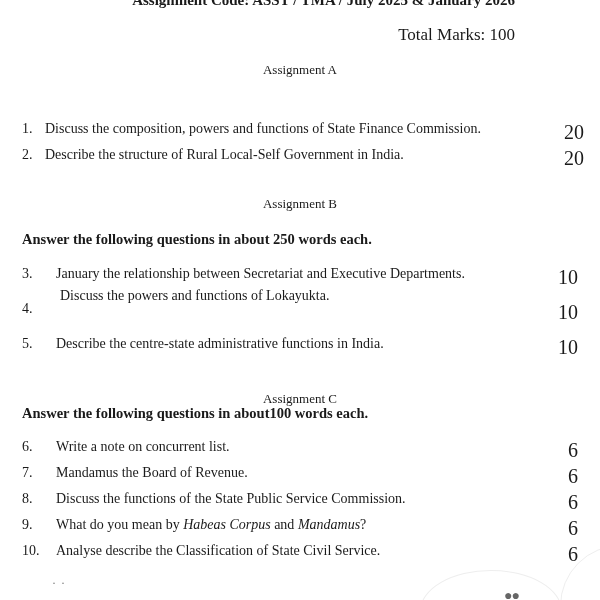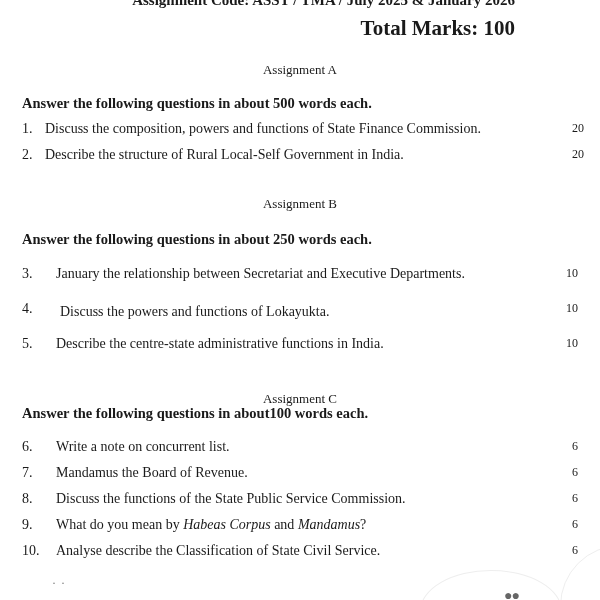--- a/index.html
+++ b/index.html
@@ -4,42 +4,41 @@
   <style>
     html, body { margin: 0; padding: 0; }
     body {
       width: 600px; height: 600px; overflow: hidden; position: relative;
       background: #ffffff; color: #1a1a1a;
       font-family: "Liberation Serif", "DejaVu Serif", serif;
     }
     .page { position: absolute; left: 0; top: 0; width: 527px; height: 600px; }
     .abs { position: absolute; white-space: nowrap; }
     .code-line { right: 12px; top: -8px; font-size: 15px; font-weight: bold; }
-    .total-marks { right: 12px; top: 16px; font-size: 21px; font-weight: bold; }
+    .total-marks { right: 12px; top: 25px; font-size: 17px; font-weight: normal; }
     .sec-title { left: 0; width: 600px; text-align: center; font-size: 13px; font-weight: normal; }
     .instr { left: 22px; font-size: 14.5px; font-weight: bold; }
     .qnum { font-size: 14px; }
     .qtext { font-size: 14px; }
-    .qmark { font-size: 12px; text-align: right; width: 30px; }
+    .qmark { font-size: 20px; text-align: right; width: 30px; }
     .dots { left: 52px; top: 576px; font-size: 12px; color: #777; letter-spacing: 1px; }
     .watermark {
       position: absolute; border: 1px solid #eeeeee; border-radius: 50%;
     }
     .corner-dots { right: 8px; top: 588px; font-size: 14px; color: #666; letter-spacing: -1px; }
   </style>
 </head>
 <body>
 
 <div class="page">
 
   <div class="abs code-line">Assignment Code: ASST / TMA / July 2025 &amp; January 2026</div>
   <div class="abs total-marks">Total Marks: 100</div>
 
   <div class="abs sec-title" style="top:62px">Assignment A</div>
-  <div class="abs instr" style="top:95px">Answer the following questions in about 500 words each.</div>
 
   <div>
     <span class="abs qnum" style="left:22px;top:121px">1.</span>
     <span class="abs qtext" style="left:45px;top:121px">Discuss the composition, powers and functions of State Finance Commission.</span>
     <span class="abs qmark" style="left:554px;top:121px">20</span>
   </div>
   <div>
     <span class="abs qnum" style="left:22px;top:147px">2.</span>
     <span class="abs qtext" style="left:45px;top:147px">Describe the structure of Rural Local-Self Government in India.</span>
     <span class="abs qmark" style="left:554px;top:147px">20</span>
@@ -48,21 +47,21 @@
   <div class="abs sec-title" style="top:196px">Assignment B</div>
   <div class="abs instr" style="top:231px">Answer the following questions in about 250 words each.</div>
 
   <div>
     <span class="abs qnum" style="left:22px;top:266px">3.</span>
     <span class="abs qtext" style="left:56px;top:266px">January the relationship between Secretariat and Executive Departments.</span>
     <span class="abs qmark" style="left:548px;top:266px">10</span>
   </div>
   <div>
     <span class="abs qnum" style="left:22px;top:301px">4.</span>
-    <span class="abs qtext" style="left:60px;top:304px">Discuss the powers and functions of Lokayukta.</span>
+    <span class="abs qtext" style="left:60px;top:288px">Discuss the powers and functions of Lokayukta.</span>
     <span class="abs qmark" style="left:548px;top:301px">10</span>
   </div>
   <div>
     <span class="abs qnum" style="left:22px;top:336px">5.</span>
     <span class="abs qtext" style="left:56px;top:336px">Describe the centre-state administrative functions in India.</span>
     <span class="abs qmark" style="left:548px;top:336px">10</span>
   </div>
 
   <div class="abs sec-title" style="top:391px">Assignment C</div>
   <div class="abs instr" style="top:405px">Answer the following questions in about100 words each.</div>

